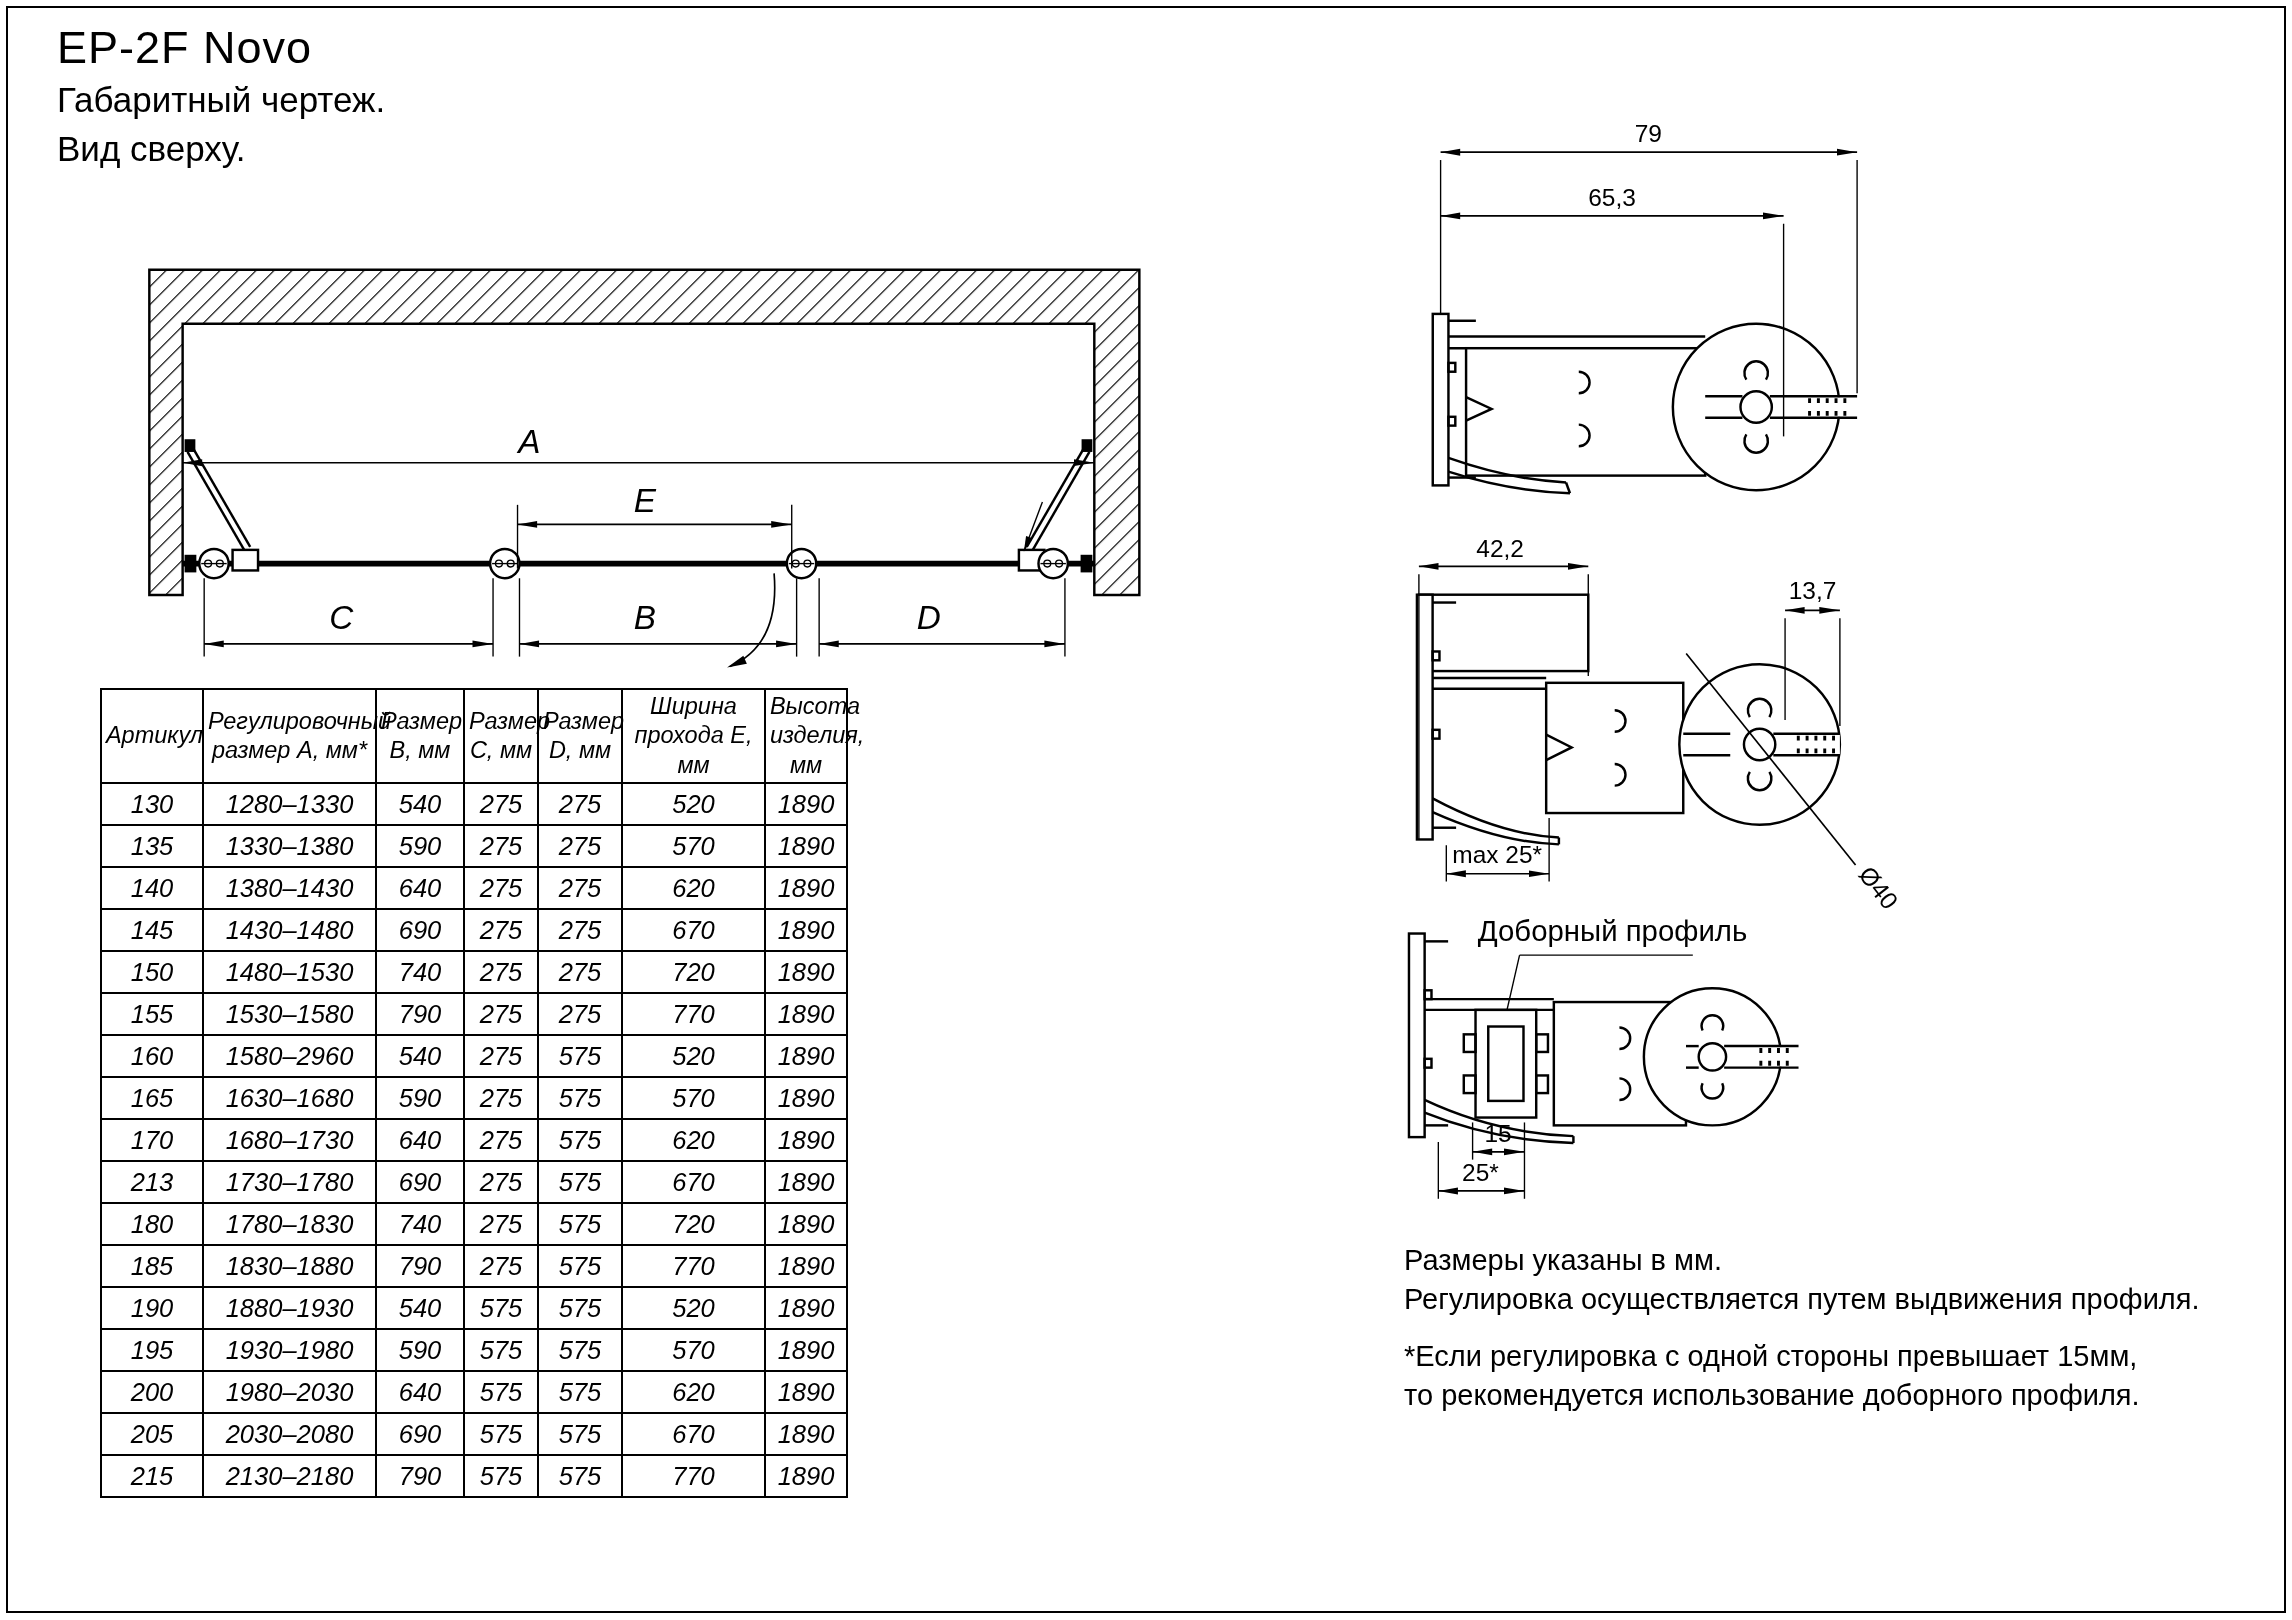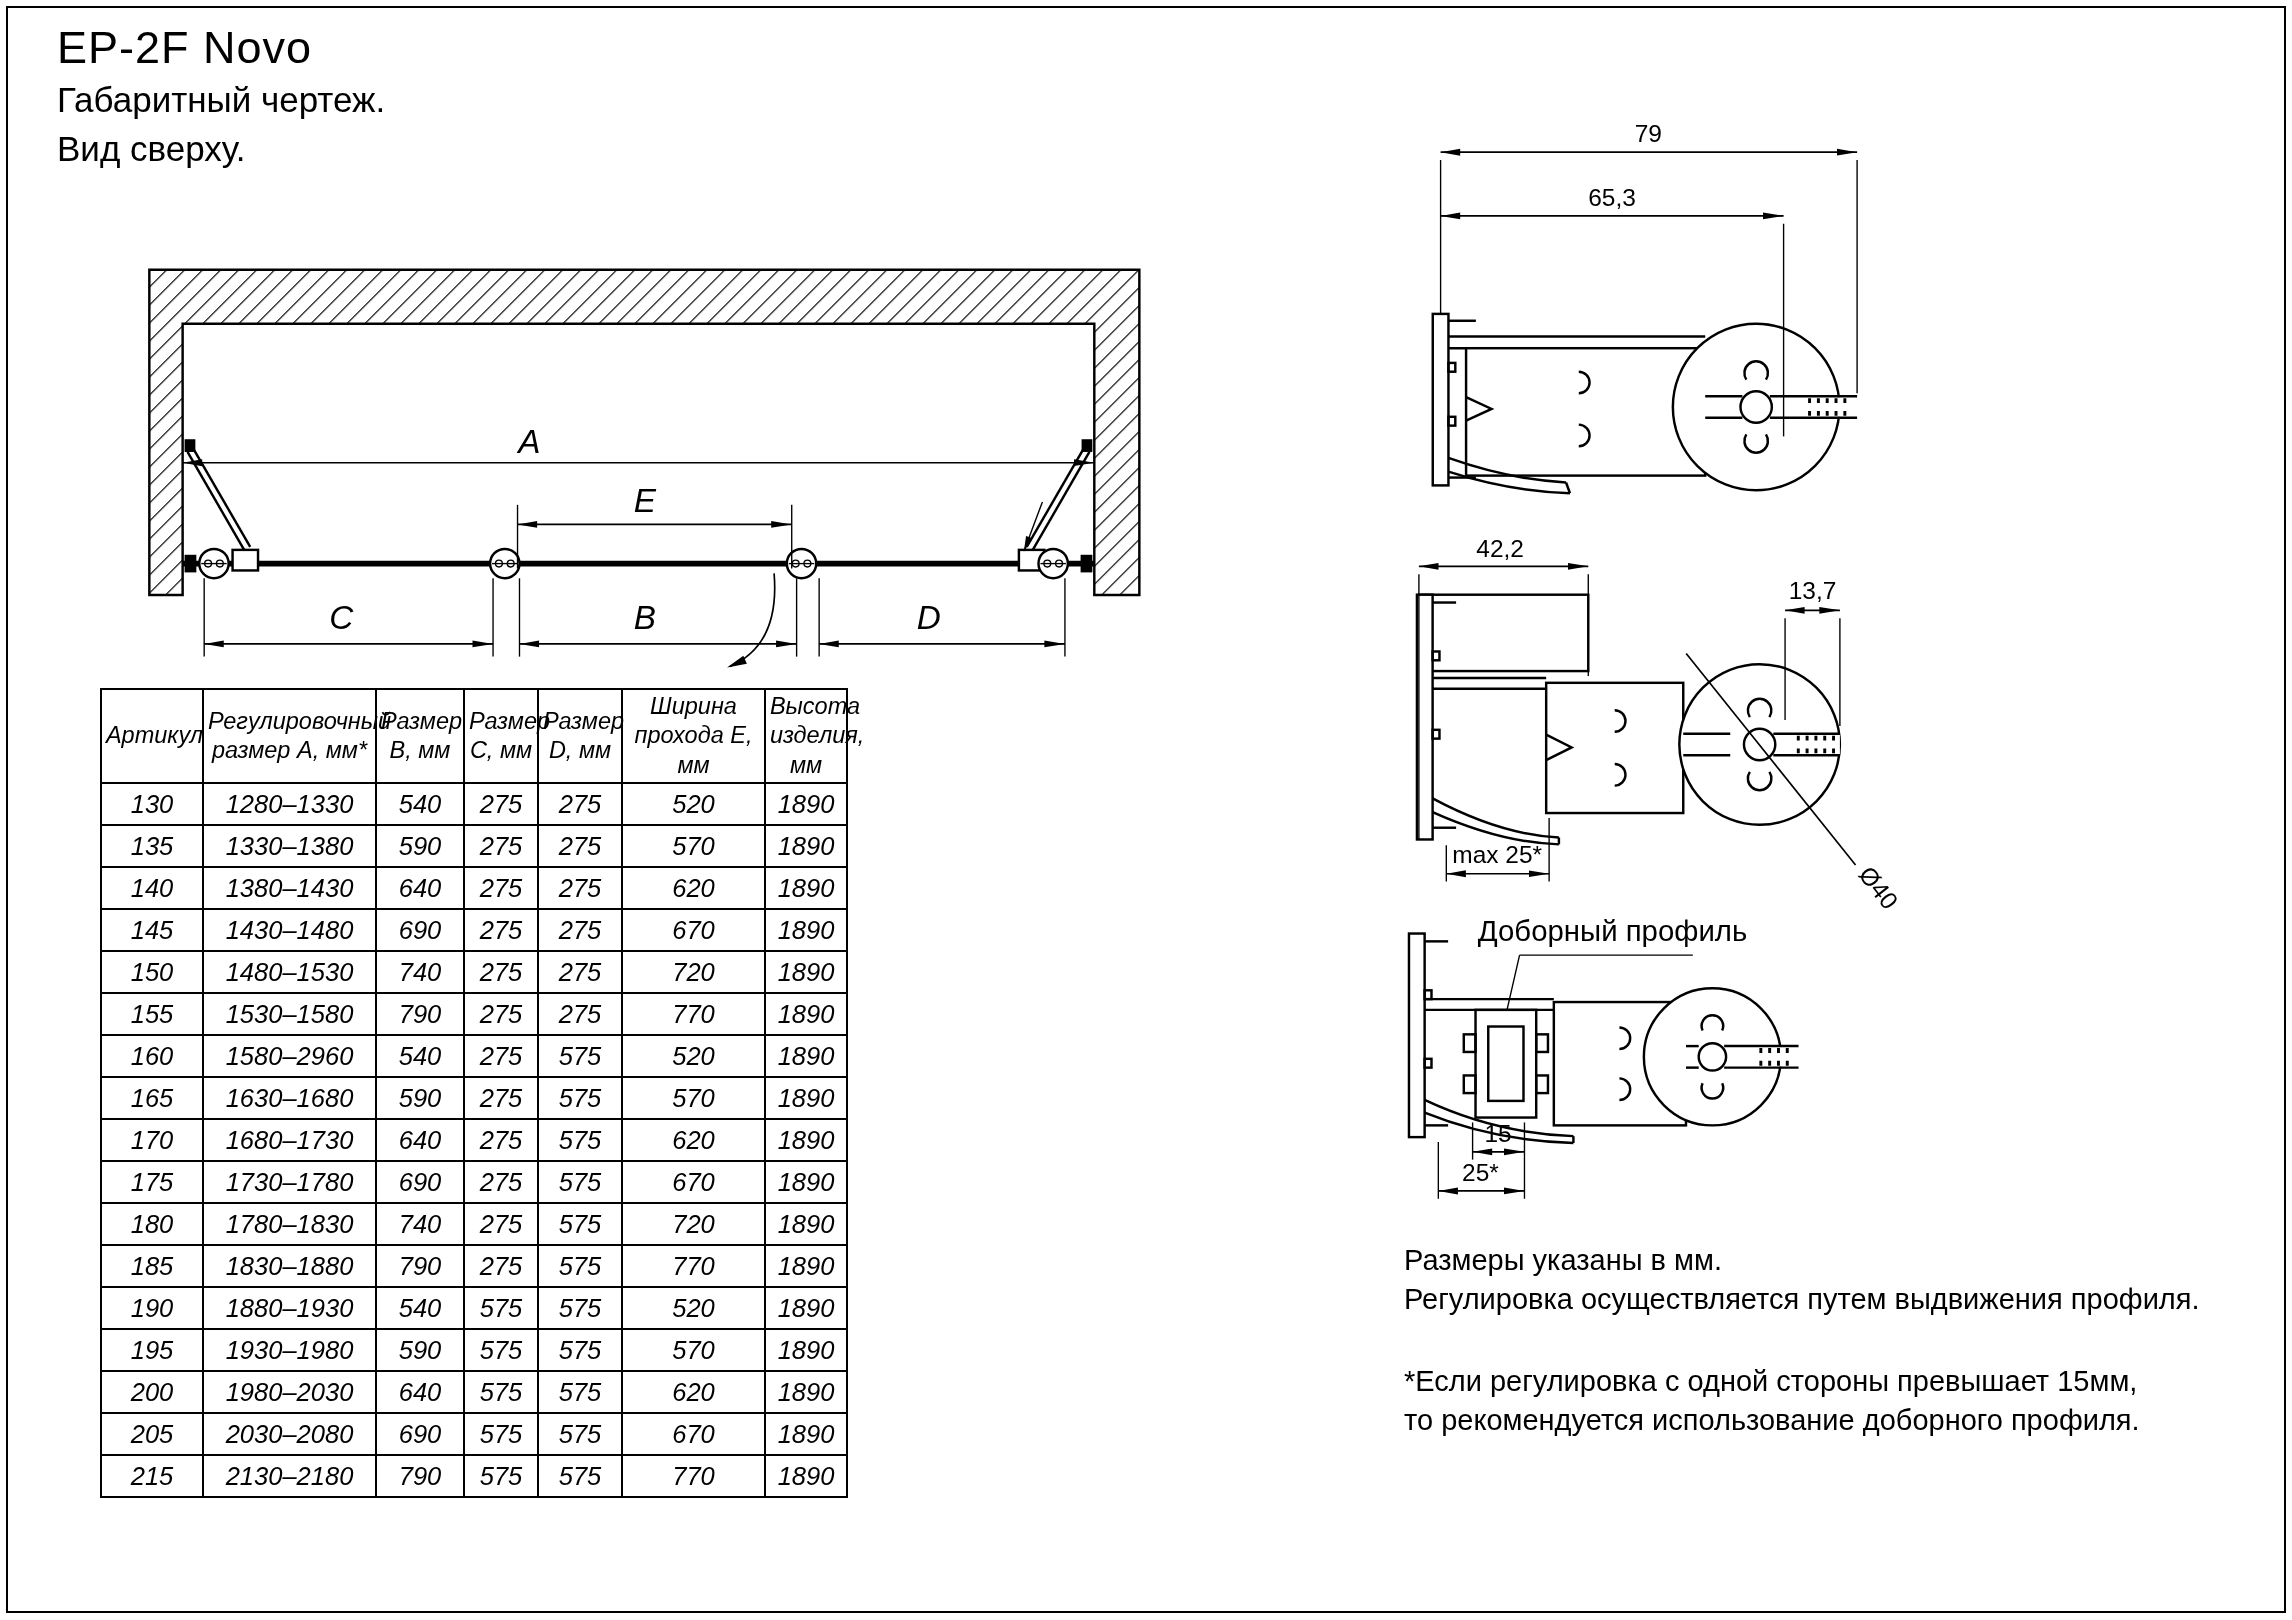--- a/index.html
+++ b/index.html
@@ -219,21 +219,21 @@
       <tr>
         <td>170</td>
         <td>1680–1730</td>
         <td>640</td>
         <td>275</td>
         <td>575</td>
         <td>620</td>
         <td>1890</td>
       </tr>
       <tr>
-        <td>175</td>
+        <td>213</td>
         <td>1730–1780</td>
         <td>690</td>
         <td>275</td>
         <td>575</td>
         <td>670</td>
         <td>1890</td>
       </tr>
       <tr>
         <td>180</td>
         <td>1780–1830</td>
@@ -467,18 +467,18 @@
   <text class="dimtxt" x="113" y="235" text-anchor="middle">15</text>
   <line class="dim" x1="52" y1="285" x2="140" y2="285" marker-start="url(#p3s)" marker-end="url(#p3e)"></line>
   <text class="dimtxt" x="95" y="275" text-anchor="middle">25*</text>
 </svg>
 
 <div class="abs notes" style="left:1404px;top:1241px;width:872px">
   <div>
     <div>Размеры указаны в мм.</div>
     <div>Регулировка осуществляется путем выдвижения профиля.</div>
   </div>
-  <div style="margin-top:43px">
+  <div style="margin-top:18px">
     <div>*Если регулировка с одной стороны превышает 15мм,</div>
     <div>то рекомендуется использование доборного профиля.</div>
   </div>
 </div>
 
 
 </body></html>

